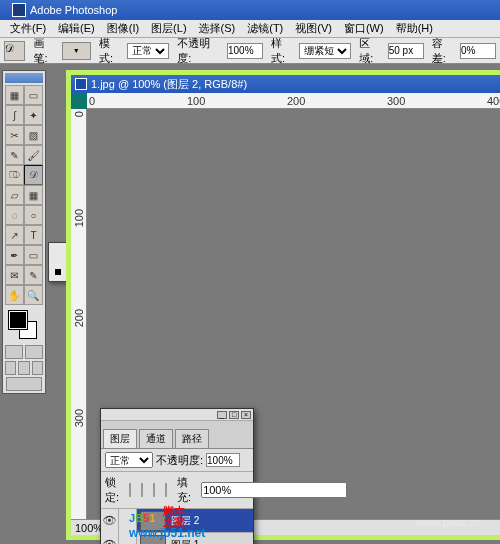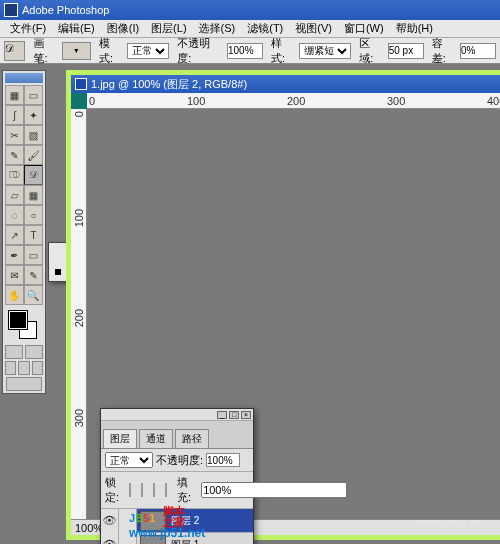--- a/index.html
+++ b/index.html
@@ -1,17 +1,17 @@
 <!DOCTYPE html>
 <html><head>
 <meta charset="utf-8">
 <style>
 * { margin: 0; padding: 0; box-sizing: border-box; font-family: "SimSun", Arial, sans-serif; font-size: 11px; }
 body { background: #7a7a7a; width: 500px; height: 544px; overflow: hidden; position: relative; }
-.titlebar { background: linear-gradient(#3a6dc8, #2558b8); color: #fff; height: 20px; display: flex; align-items: center; padding: 0 4px; }
+.titlebar { background: linear-gradient(#3a6dc8, #2558b8); color: #fff; height: 20px; display: flex; align-items: center; padding: 0 12px; }
 .titlebar .icon { width: 14px; height: 14px; background: #1a3a7a; margin-right: 4px; border: 1px solid #fff; }
 .menubar { background: #e8e8e8; height: 18px; display: flex; align-items: center; padding: 0 4px; border-bottom: 1px solid #aaa; }
 .menubar span { padding: 0 6px; cursor: default; }
 .optionsbar { background: #e8e8e8; height: 26px; display: flex; align-items: center; padding: 0 4px; border-bottom: 1px solid #888; gap: 4px; }
 .optionsbar .tool-icon { width: 22px; height: 20px; background: #d4d0c8; border: 1px solid #888; display: inline-block; }
 .optionsbar label { margin-left: 4px; }
 .optionsbar select, .optionsbar input { font-size: 10px; height: 16px; border: 1px solid #888; background: #fff; }
 .optionsbar input { width: 36px; }
 .dropdown-btn { width: 30px; height: 18px; background: #d4d0c8; border: 1px solid #888; display: inline-flex; align-items: center; justify-content: center; }
 .dropdown-btn::after { content: "▾"; font-size: 8px; }

